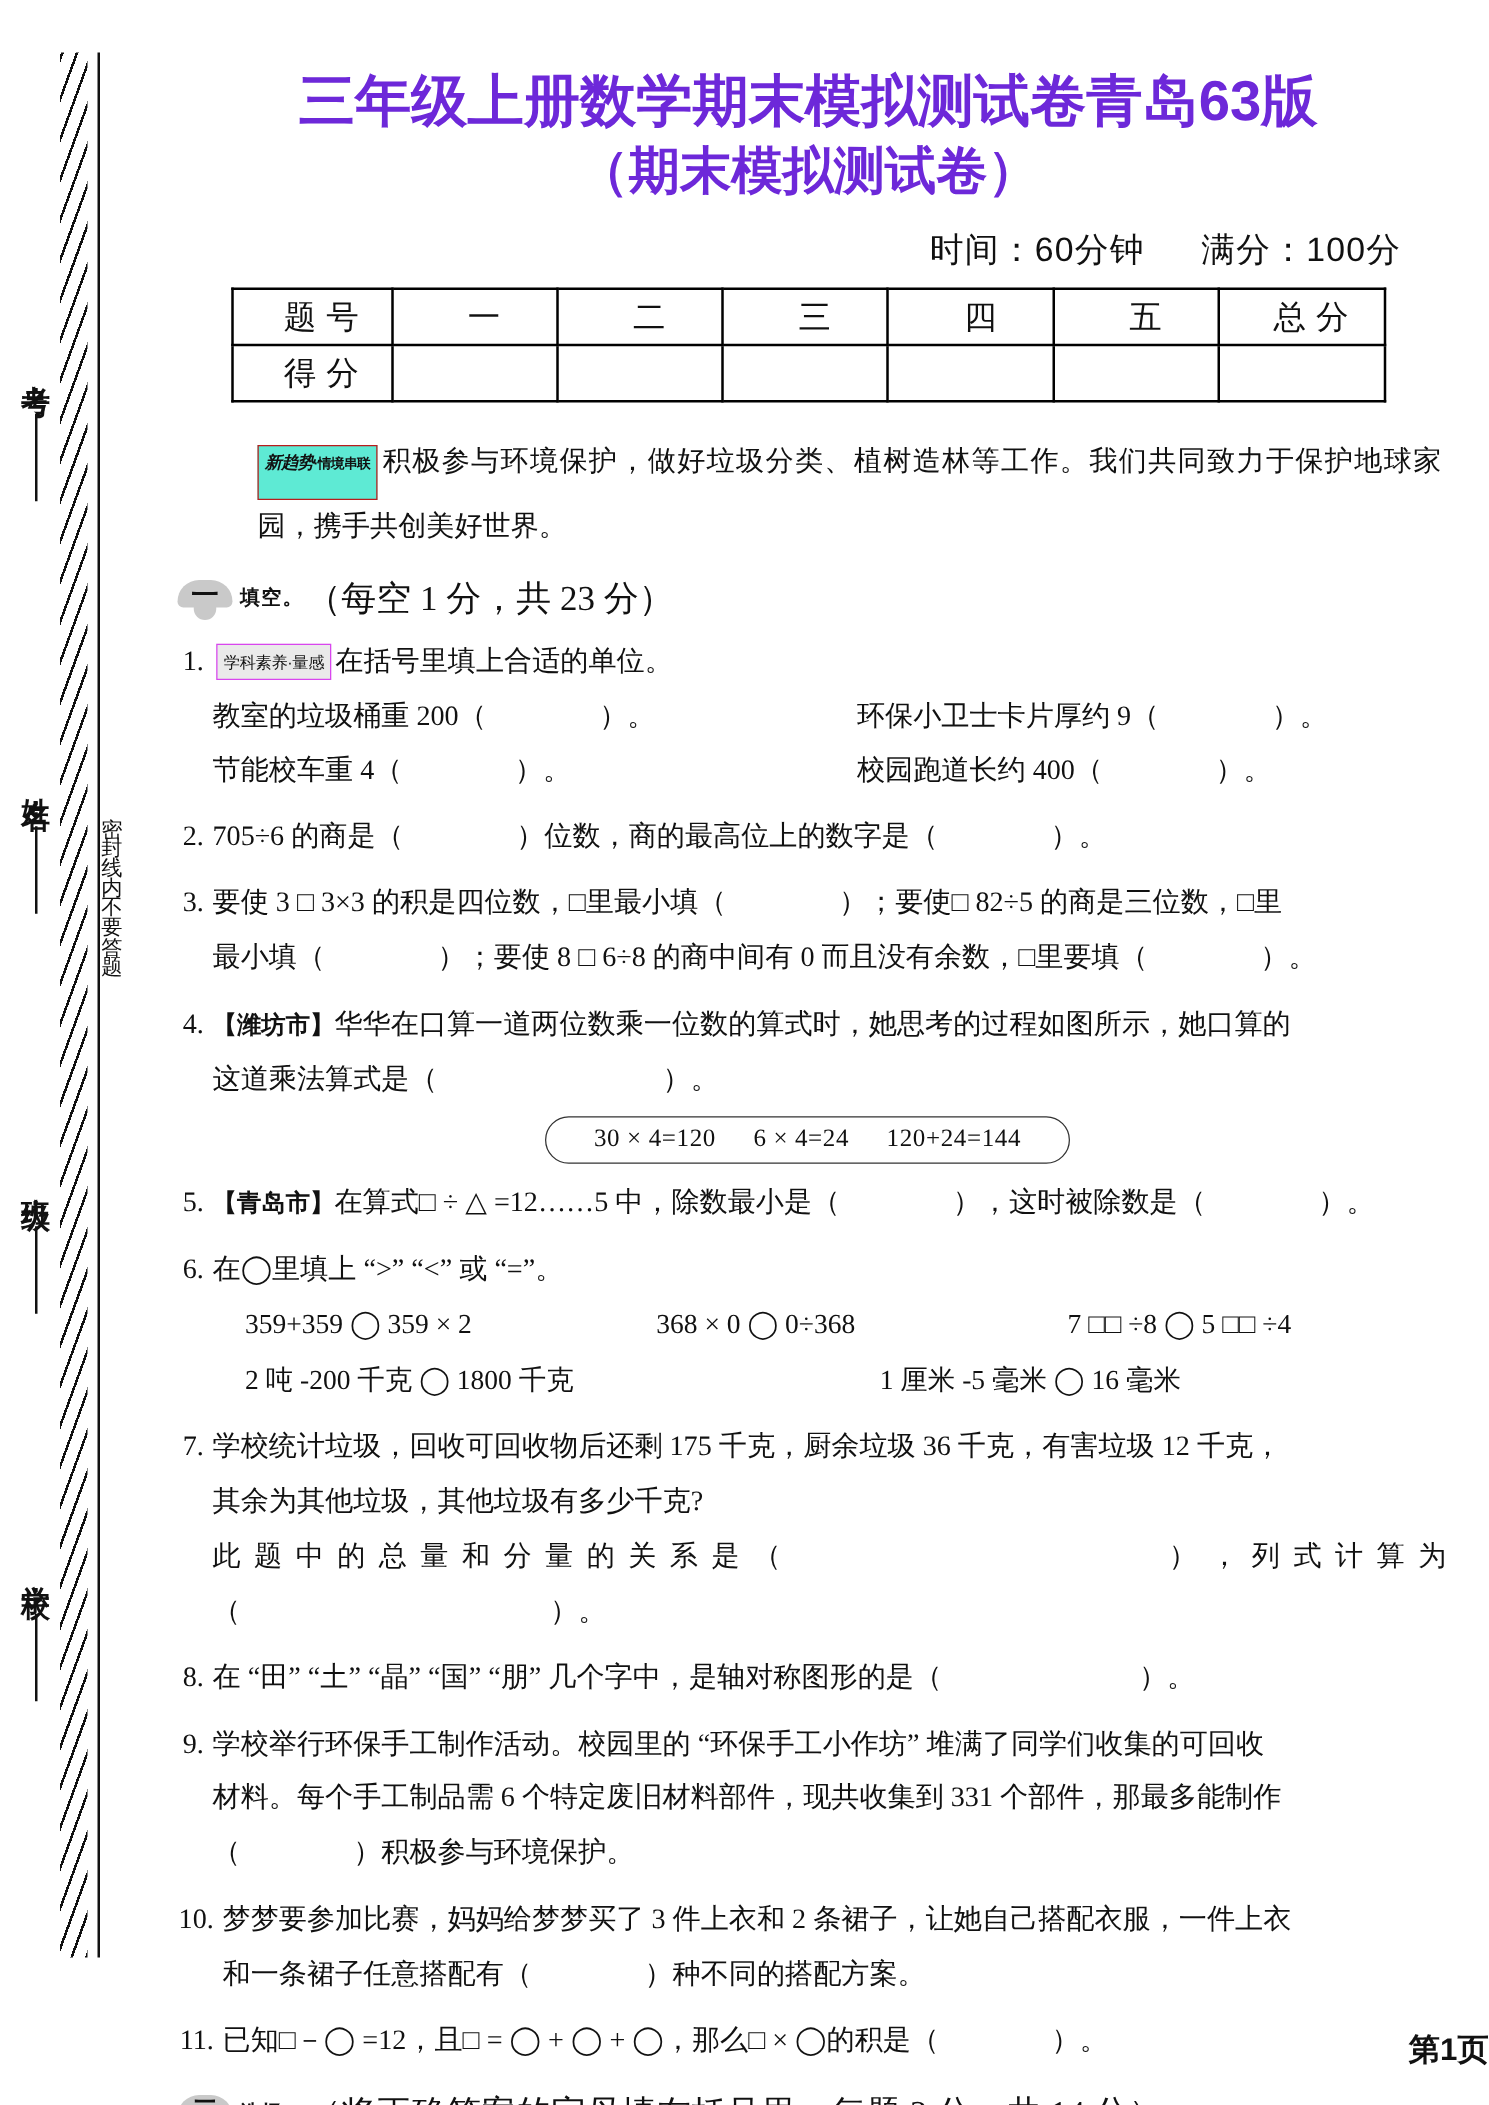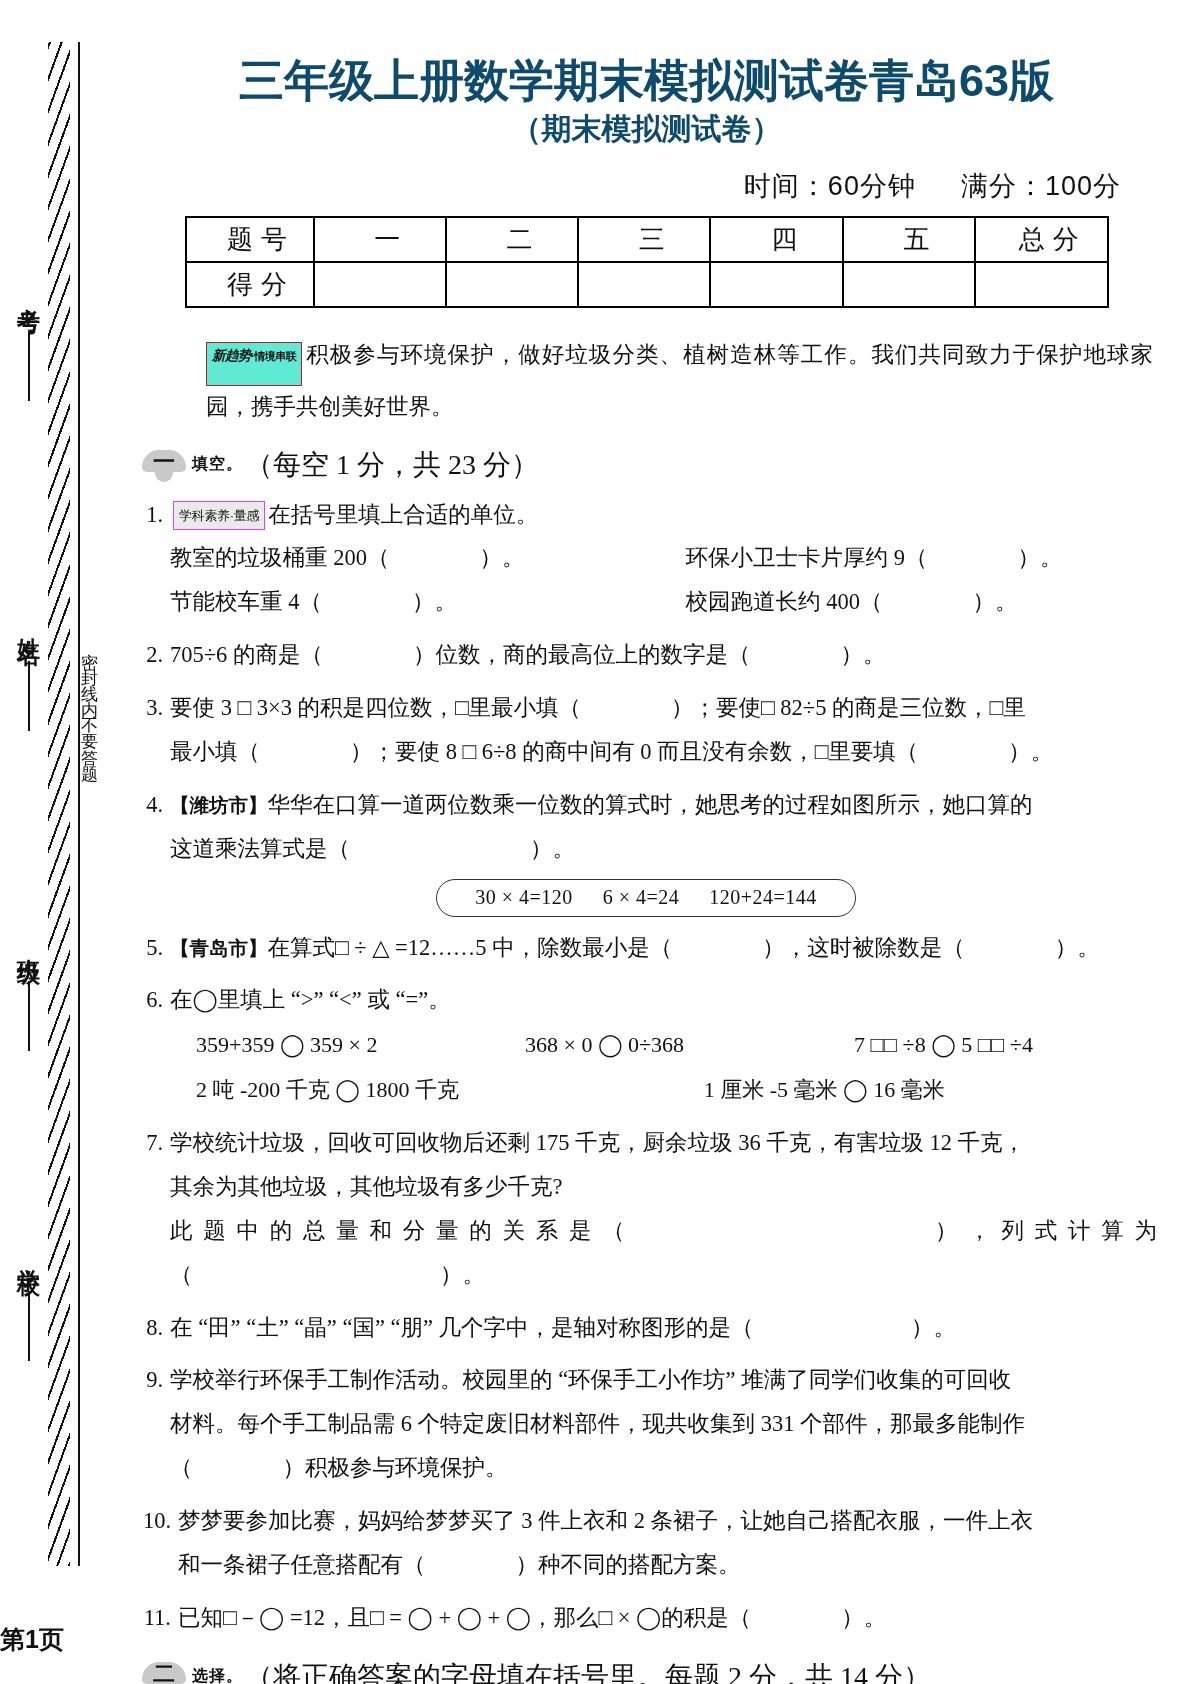--- a/index.html
+++ b/index.html
@@ -73,23 +73,23 @@
   }
 
   h1.title {
     margin: 52px 0 0 0;
     text-align: center;
     font-family: "Liberation Sans", "DejaVu Sans", sans-serif;
     font-weight: 700;
     font-size: 45px;
     letter-spacing: 0px;
     line-height: 1.28;
-    color: #0c4a6e;
-  }
-  h1.title .sub { display:block; font-size: 30px; }
+    color: #6d28d9;
+  }
+  h1.title .sub { display:block; font-size: 41px; }
 
   .scoreline {
     text-align: right;
     font-family: "Liberation Sans", "DejaVu Sans", sans-serif;
     font-size: 27px;
     margin: 20px 36px 12px 0;
     letter-spacing: 1px;
   }
   .scoreline .gap { display:inline-block; width: 28px; }
 
@@ -234,21 +234,21 @@
     padding: 6px 10px 7px 10px;
     font-size: 20px;
     letter-spacing: 0.5px;
   }
   .formula-box .g { display:inline-block; width: 30px; }
 
   .pagefoot {
     position: absolute;
     left: 0; right: 0;
     bottom: 28px;
-    text-align: left;
+    text-align: right;
     font-family: "Liberation Sans","DejaVu Sans",sans-serif;
     font-weight: 700;
     font-size: 25px;
   }
 </style>
 </head>
 <body>
 
 <div id="seal-bar">
   <div class="seal-hatch"></div>

